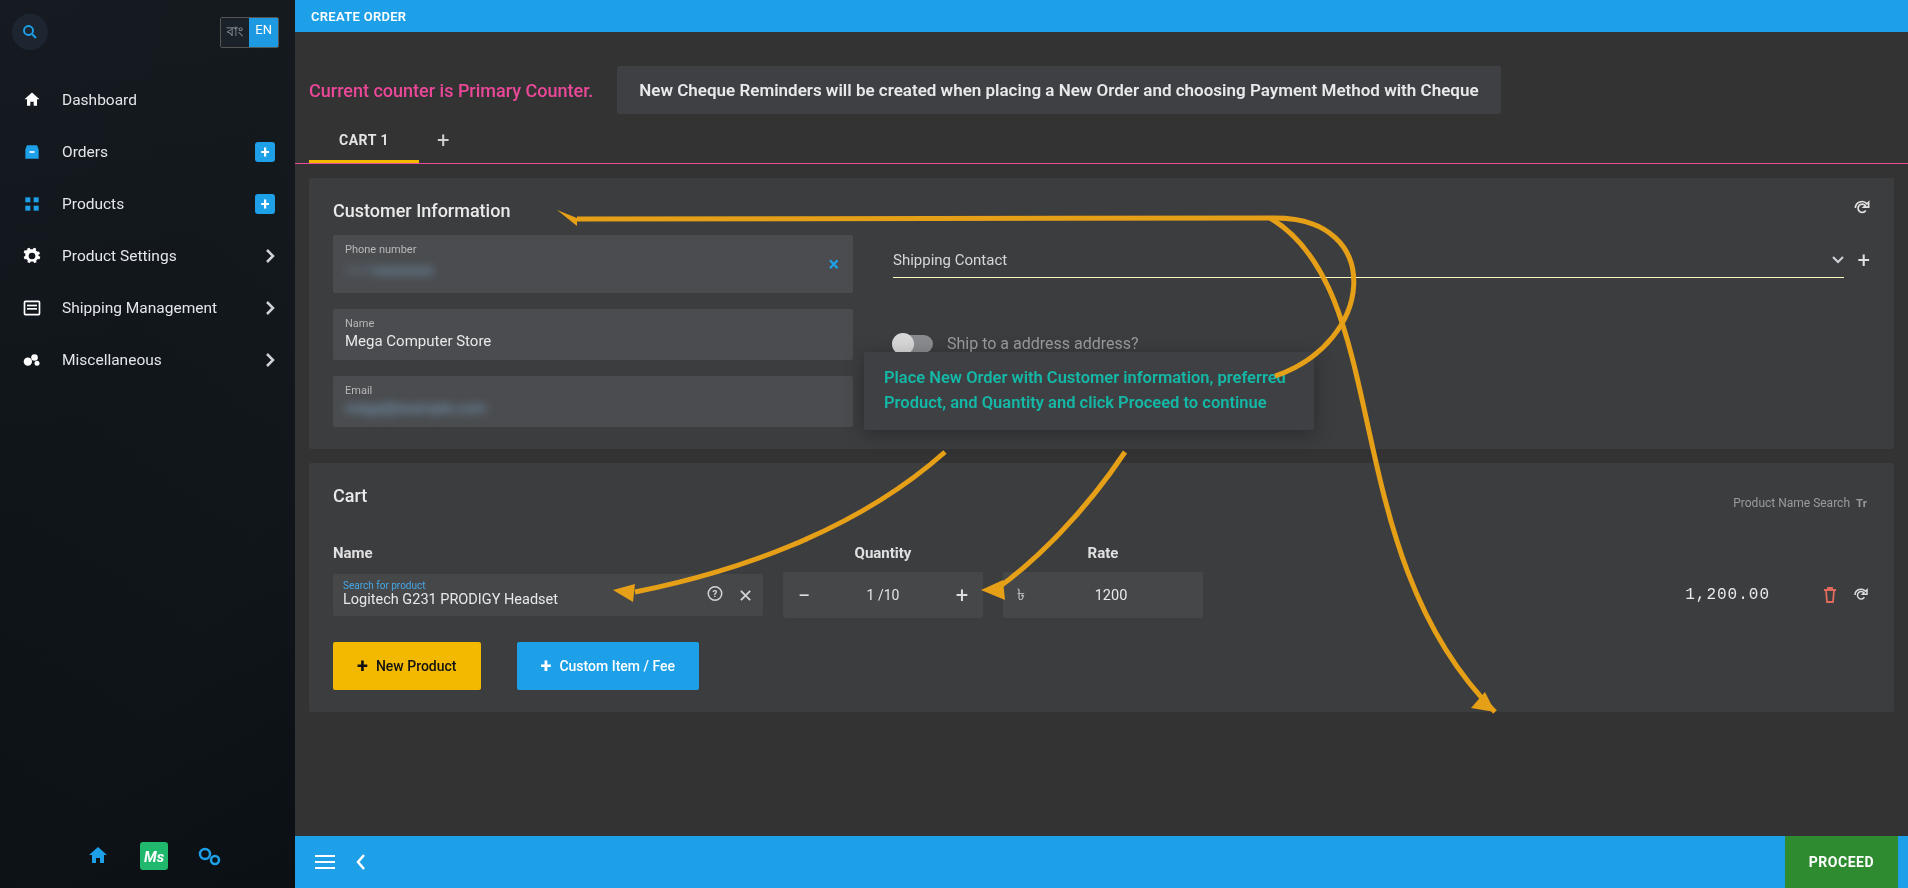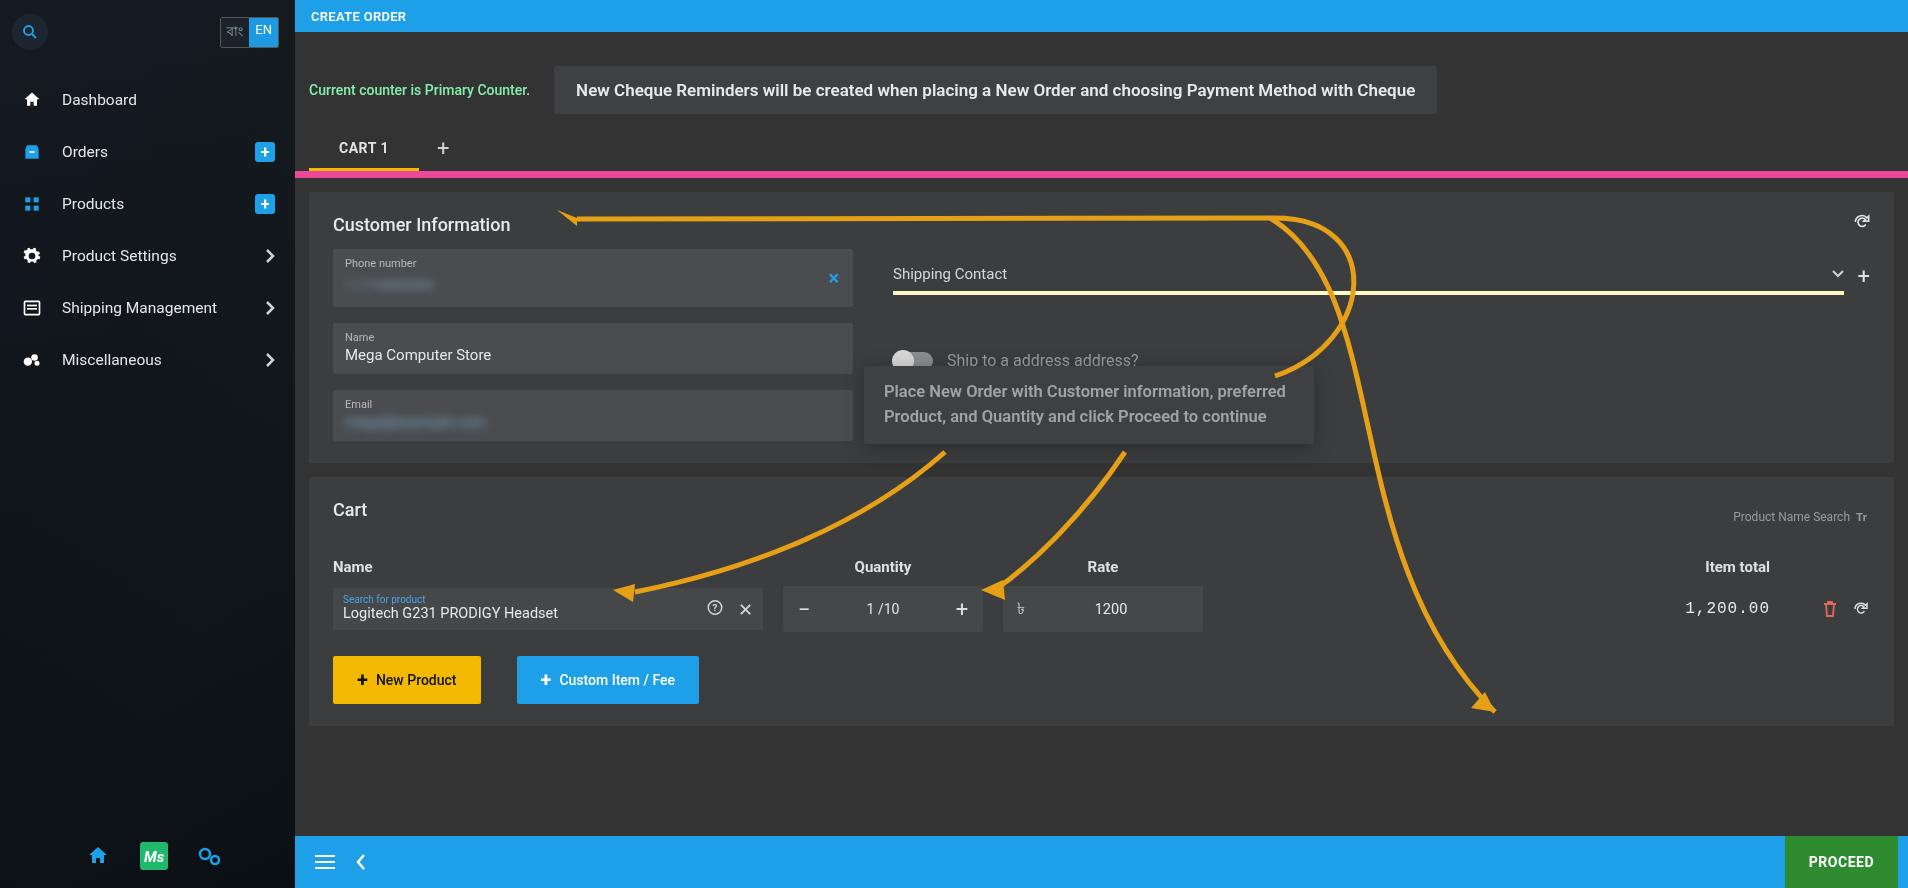--- a/index.html
+++ b/index.html
@@ -15,37 +15,37 @@
 .nav-item { display: flex; align-items: center; padding: 14px 20px; font-size: 15.5px; color: #e3e6ea; cursor: pointer; position: relative; }
 .nav-ico { width: 24px; height: 24px; margin-right: 18px; display: flex; align-items: center; justify-content: center; }
 .nav-plus { width: 20px; height: 20px; background: #1ea0e8; border-radius: 3px; display:flex; align-items:center; justify-content:center; position: absolute; right: 20px; color:#fff; font-size:16px; font-weight:700;}
 .nav-chevron { position: absolute; right: 20px; color: #cfd3d8; }
 .sidebar-bottom { position: absolute; bottom: 0; left: 6px; width: 100%; display: flex; gap: 28px; align-items: center; justify-content: center; padding: 18px 0; }
 .sb-ic { width: 28px; height: 28px; display:flex; align-items:center; justify-content:center; }
 .main { flex: 1; display: flex; flex-direction: column; background: #333; height: 100%; position: relative; }
 .topbar { height: 32px; background: #1ea0e8; color: #fff; display: flex; align-items: center; padding: 0 16px; font-size: 13px; font-weight: 600; letter-spacing: .3px; }
 .content { flex: 1; overflow: auto; padding: 34px 0 0 0; position: relative; }
 .counter-row { display: flex; align-items: center; padding: 0 14px; }
-.counter-text { font-size: 14px; font-weight: 500; color: #86efac; }
+.counter-text { font-size: 18px; font-weight: 500; color: #ec4899; }
 .banner1 { margin-left: 24px; background: #3e4043; padding: 14px 22px; border-radius: 2px; font-size: 17px; font-weight: 600; color: #e8e9eb; }
-.tabs { display: flex; align-items: center; padding: 12px 14px 0 14px; border-bottom: 7px solid #ec4899; }
+.tabs { display: flex; align-items: center; padding: 4px 14px 0 14px; border-bottom: 1px solid #ec4899; }
 .tab { padding: 14px 30px 12px 30px; font-size: 14px; font-weight: 700; letter-spacing: .5px; color: #e3e3e3; border-bottom: 3px solid transparent; cursor: pointer; }
 .tab.active { border-bottom-color: #f2b900; }
 .tab-add { color: #d0d0d0; font-size: 22px; padding: 0 18px; cursor: pointer; }
 .panel { margin: 14px 14px; background: #3c3d3f; border-radius: 2px; padding: 22px 24px; position: relative; }
 .panel-title { font-size: 18px; font-weight: 500; color: #eaeaea; margin-bottom: 14px; }
 .cust-grid { display: flex; gap: 40px; }
 .col-left { flex: 0 0 520px; display: flex; flex-direction: column; gap: 16px; }
 .field { background: #4a4c4f; border-radius: 2px; padding: 8px 12px 10px 12px; position: relative; }
 .field-label { font-size: 11px; color: #b8b8b8; }
 .field-val { font-size: 15px; color: #e8e8e8; padding-top: 2px; min-height: 20px; }
 .field-blur { filter: blur(5px); color: #7fa8c9; }
 .clear-x { position: absolute; right: 14px; top: 50%; transform: translateY(-50%); color: #1ea0e8; font-size: 20px; cursor: pointer; font-weight: 700; }
 .col-right { flex: 1; padding-top: 8px; }
-.ship-row { display: flex; align-items: center; border-bottom: 4px solid #fef9c3; padding: 8px 0; }
+.ship-row { display: flex; align-items: center; border-bottom: 1px solid #fef9c3; padding: 8px 0; }
 .ship-label { font-size: 15px; color: #d6d7d9; flex: 1; }
 .ship-add { margin-left: 14px; font-size: 22px; color: #e0e0e0; cursor: pointer; }
 .toggle-row { display: flex; align-items: center; gap: 14px; margin-top: 56px; }
 .toggle { width: 40px; height: 18px; background: #8a8c8f; border-radius: 10px; position: relative; }
 .toggle::after { content:''; position: absolute; left: -1px; top: -2px; width: 22px; height: 22px; border-radius: 50%; background: #d8d8d8; }
 .refresh-ic { position: absolute; right: 22px; top: 20px; color: #e2e2e2; cursor: pointer; }
 .cart-head { display: flex; align-items: center; justify-content: space-between; }
 .pns { font-size: 12px; color: #9b9b9b; display: flex; align-items: center; gap: 6px; }
 .cart-cols { display: grid; grid-template-columns: 430px 200px 200px 1fr 80px; gap: 20px; padding: 24px 0 10px 0; font-size: 15px; font-weight: 700; color: #e0e0e0; }
 .cart-row { display: grid; grid-template-columns: 430px 200px 200px 1fr 80px; gap: 20px; align-items: center; }
@@ -59,21 +59,21 @@
 .rate-box { display: flex; align-items: center; background: #454749; border-radius: 2px; height: 46px; padding: 0 14px; }
 .rate-ic { color:#ccc; font-size: 16px; margin-right: 8px;}
 .rate-val { flex:1; text-align:center; font-size: 14.5px; color:#e8e8e8; }
 .itotal { text-align: right; font-size: 16px; font-family: "Courier New", monospace; color:#e9e9e9; letter-spacing: 1px; }
 .row-actions { display:flex; gap: 14px; justify-content: flex-end; color:#ddd; }
 .trash { color:#e06a5c; }
 .cart-buttons { display:flex; gap: 36px; margin-top: 24px; }
 .btn { display:flex; align-items:center; gap:8px; padding: 12px 24px; border-radius: 2px; font-size: 14px; font-weight: 500; cursor:pointer; }
 .btn-yellow { background:#f2b900; color:#111; }
 .btn-blue { background:#1ea0e8; color:#fff; }
-.annotate { position: absolute; background: #3e4043; color:#a3a3a3; font-size: 16.5px; font-weight:600; padding: 14px 20px; border-radius: 2px; line-height: 1.5; box-shadow: 0 4px 20px rgba(0,0,0,.3); max-width: 450px;}
+.annotate { position: absolute; background: #3e4043; color:#14b8a6; font-size: 16.5px; font-weight:600; padding: 14px 20px; border-radius: 2px; line-height: 1.5; box-shadow: 0 4px 20px rgba(0,0,0,.3); max-width: 450px;}
 .footer { height: 52px; background:#1ea0e8; display:flex; align-items:center; padding: 0 10px; color:#fff; }
 .footer-ico { padding: 6px 10px; cursor:pointer; }
 .proceed { margin-left:auto; background:#2e8b2f; height:100%; display:flex; align-items:center; padding: 12px 24px; font-weight:700; font-size: 14px; letter-spacing:.5px; cursor:pointer; }
 svg { display:block; }
 .arrow-path { stroke: #e6a017; stroke-width: 5; fill: none; }
 .arrow-head { fill: #e6a017; }
 .overlay-svg { position: absolute; top: 0; left: 0; pointer-events: none; }
 </style>
 </head>
 <body>
@@ -254,21 +254,20 @@
             <span>Product Name Search</span>
             <svg width="14" height="14" viewBox="0 0 16 16">
                 <text x="0" y="12" fill="#9b9b9b" font-size="13" font-weight="700">Tr</text>
               </svg>
           </div>
         </div>
         <div class="cart-cols">
           <div>Name</div>
           <div style="text-align:center;">Quantity</div>
           <div style="text-align:center;">Rate</div>
-          <div style="text-align:right;">Item total</div>
           <div></div>
         </div>
         <div class="cart-row">
           <div class="search-field">
             <div class="search-label">Search for product</div>
             <div class="search-val">Logitech G231 PRODIGY Headset</div>
             <div class="sf-icons">
               <span>
                   <svg width="18" height="18" viewBox="0 0 24 24">
                     <circle cx="12" cy="12" r="9" fill="none" stroke="#d4d4d4" stroke-width="2"></circle>

